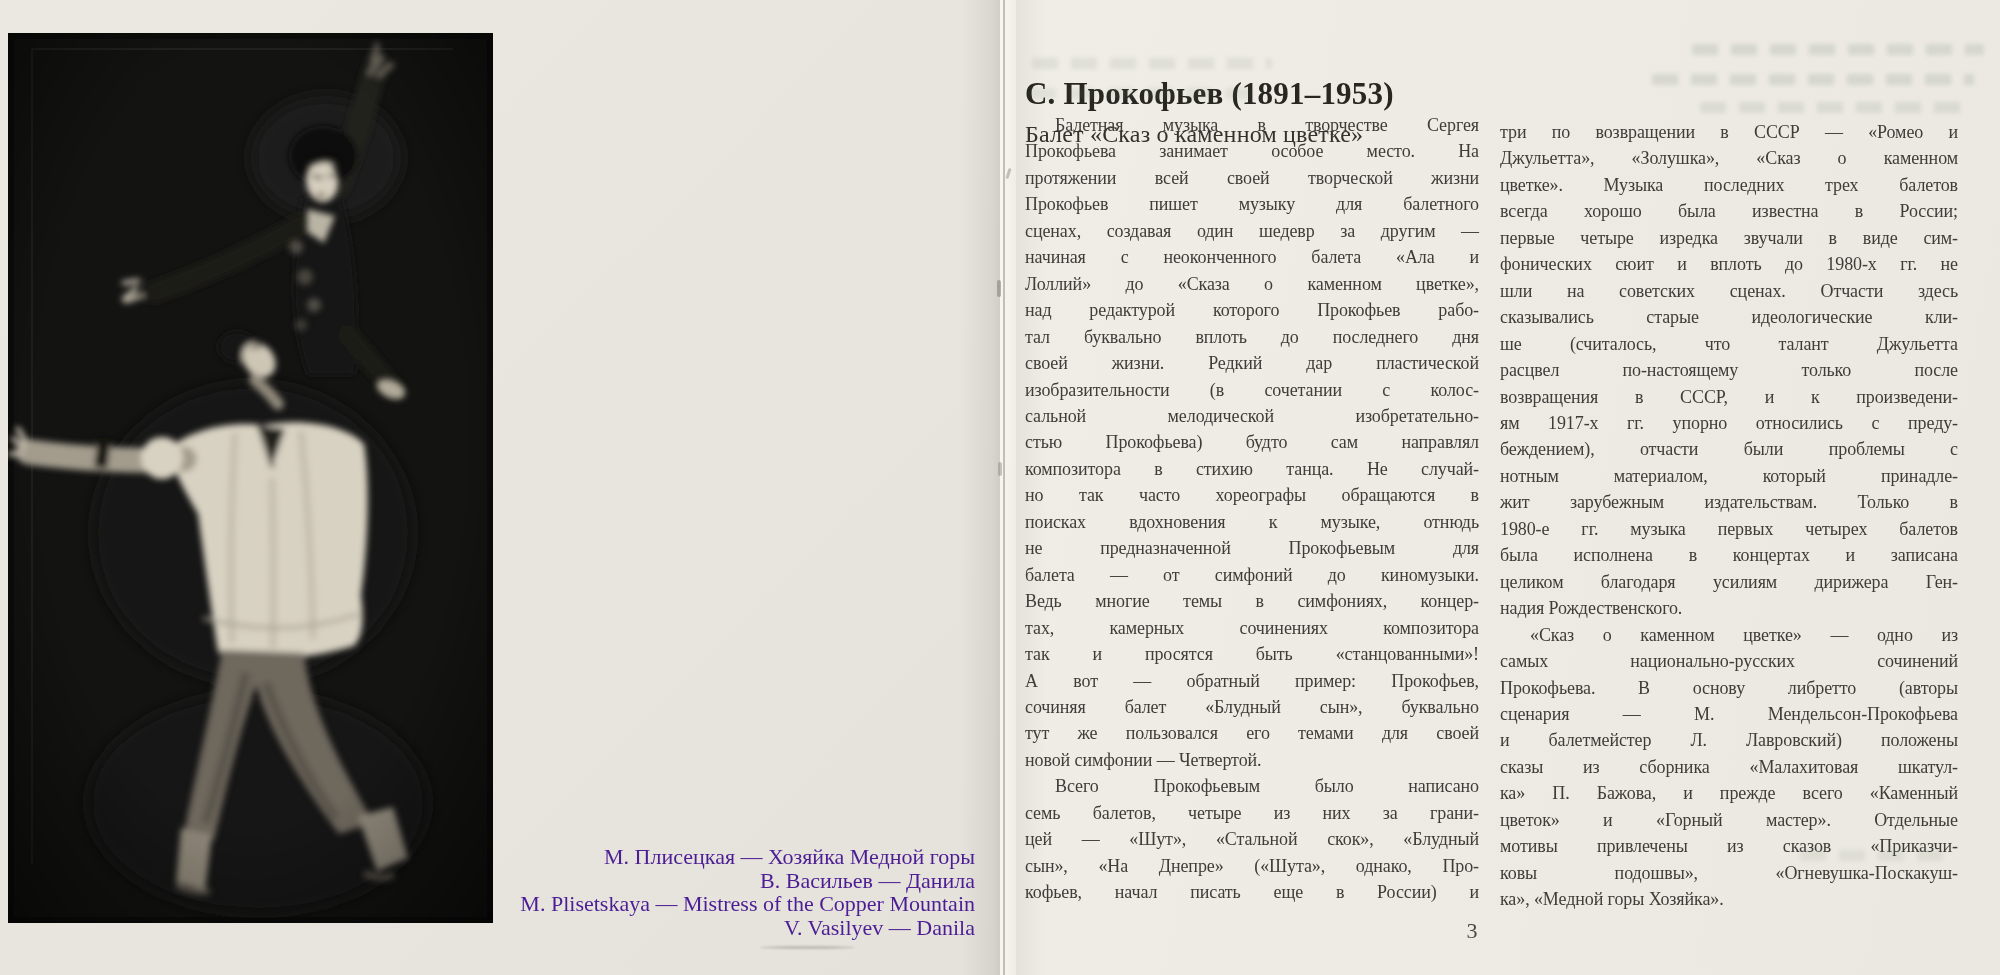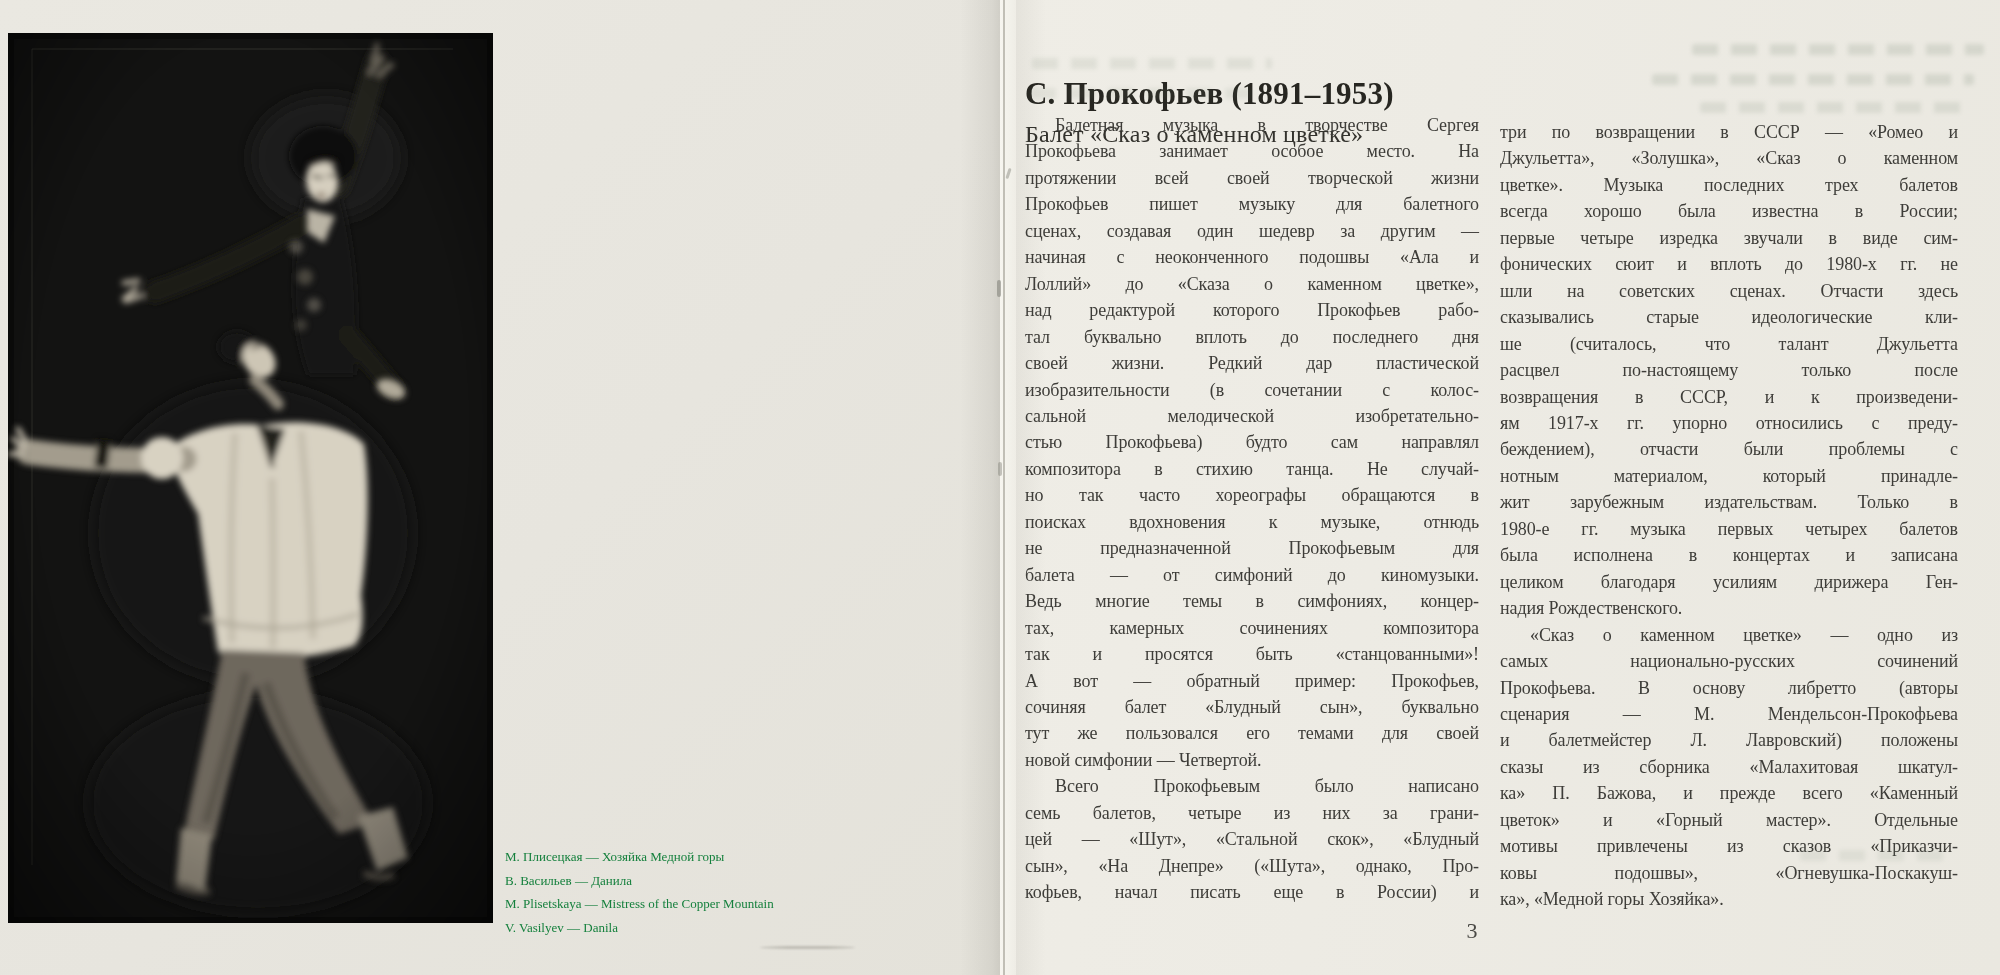--- a/index.html
+++ b/index.html
@@ -39,21 +39,21 @@
   .staple.s2{left:997px;top:280px;width:4px;height:17px;opacity:.6;}
   .staple.s3{left:998px;top:462px;width:4px;height:14px;opacity:.45;}
 
   
   .photo{position:absolute;left:8px;top:33px;width:485px;height:890px;}
   .photo svg{display:block;width:100%;height:100%;}
 
   
   .caption{
     position:absolute;left:505px;top:845px;width:470px;
-    font-size:13px;line-height:23.6px;color:#15803d;white-space:nowrap;
+    font-size:22px;line-height:23.6px;color:#4c1d95;white-space:nowrap;text-align:right;
   }
 
   
   .title-block{position:absolute;left:1025px;top:30px;width:933px;color:#272621;margin-top:44px;}
   .title-line1{font-size:31px;font-weight:700;line-height:40px;letter-spacing:.2px;}
   .title-line2{font-size:24px;font-weight:400;line-height:40px;color:#33322d;letter-spacing:.2px;}
 
   
   .col{
     position:absolute;top:112px;font-size:18px;line-height:26.45px;color:#3e3d39;
@@ -191,21 +191,21 @@
     <div class="title-line1">С. Прокофьев (1891–1953)</div>
     <div class="title-line2">Балет «Сказ о каменном цветке»</div>
   </div>
 
   <div class="col col-left">
       <div class="tline indent">Балетная музыка в творчестве Сергея</div>
       <div class="tline">Прокофьева занимает особое место. На</div>
       <div class="tline">протяжении всей своей творческой жизни</div>
       <div class="tline">Прокофьев пишет музыку для балетного</div>
       <div class="tline">сценах, создавая один шедевр за другим —</div>
-      <div class="tline">начиная с неоконченного подошвы «Ала и</div>
+      <div class="tline">начиная с неоконченного балета «Ала и</div>
       <div class="tline">Лоллий» до «Сказа о каменном цветке»,</div>
       <div class="tline">над редактурой которого Прокофьев рабо-</div>
       <div class="tline">тал буквально вплоть до последнего дня</div>
       <div class="tline">своей жизни. Редкий дар пластической</div>
       <div class="tline">изобразительности (в сочетании с колос-</div>
       <div class="tline">сальной мелодической изобретательно-</div>
       <div class="tline">стью Прокофьева) будто сам направлял</div>
       <div class="tline">композитора в стихию танца. Не случай-</div>
       <div class="tline">но так часто хореографы обращаются в</div>
       <div class="tline">поисках вдохновения к музыке, отнюдь</div>

